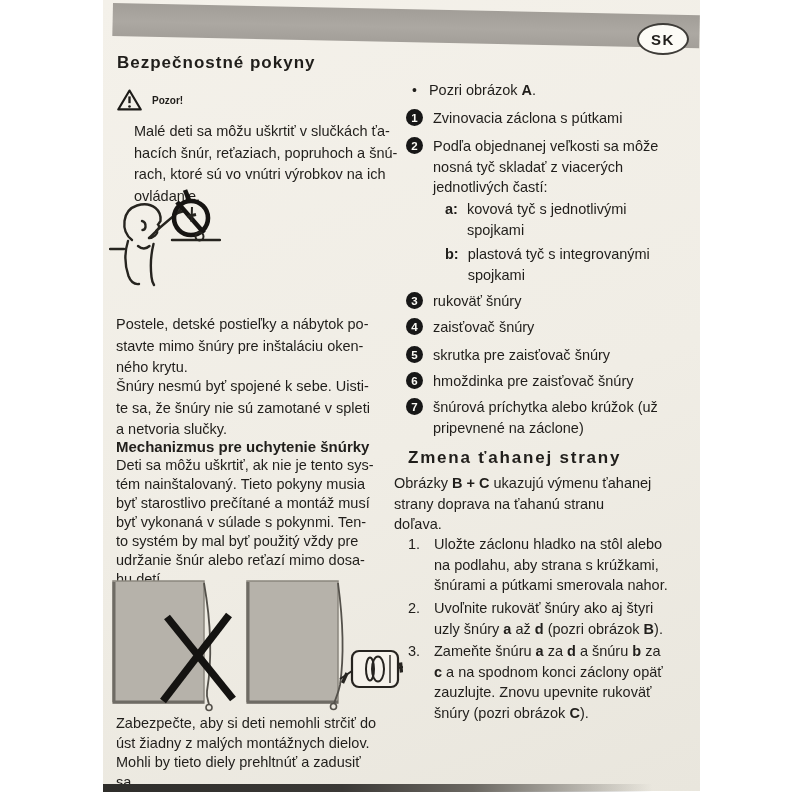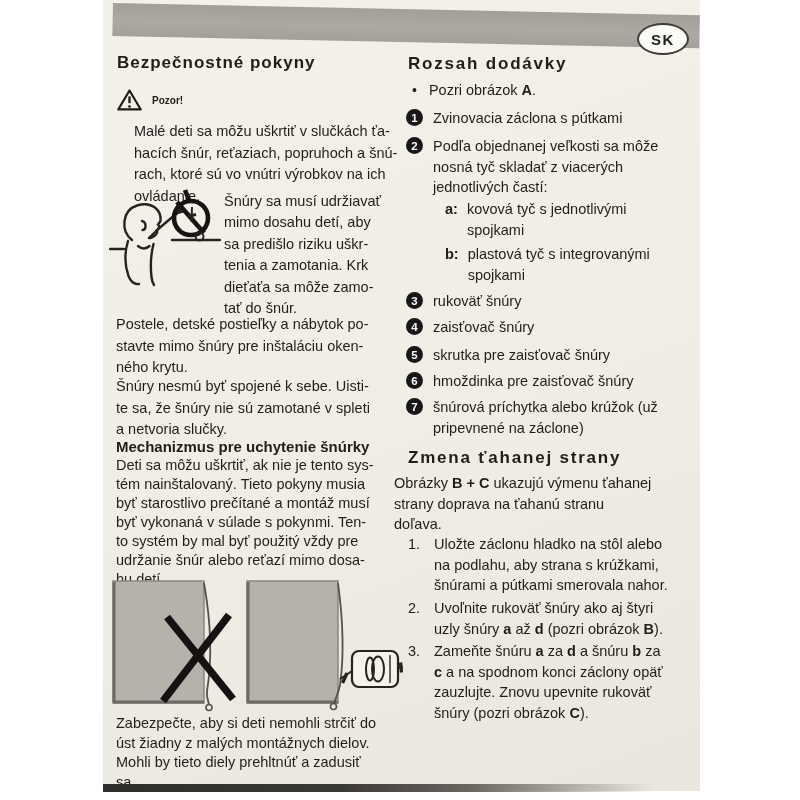--- a/index.html
+++ b/index.html
@@ -100,26 +100,20 @@
         <line x1="76" y1="2" x2="80" y2="12"></line>
       </g>
       <g fill="none" stroke="#26241f" stroke-width="2">
         <line x1="83" y1="19" x2="82.5" y2="34"></line>
         <line x1="78.5" y1="28.5" x2="87" y2="26.5" stroke-width="3"></line>
         <circle cx="90.5" cy="48.5" r="4"></circle>
       </g>
     </svg>
   </div>
 
-  <p class="abs note-txt lh" style="left:121px;top:191px;width:180px;margin:0;">Šnúry sa musí udržiavať
-mimo dosahu detí, aby
-sa predišlo riziku uškr-
-tenia a zamotania. Krk
-dieťaťa sa môže zamo-
-tať do šnúr.</p>
 
   <p class="abs body-txt lh" style="left:13px;top:376px;width:294px;margin:0;">Šnúry nesmú byť spojené k sebe. Uisti-
 te sa, že šnúry nie sú zamotané v spleti
 a netvoria slučky.</p>
 
   <p class="abs body-txt lh" style="left:13px;top:314px;width:294px;margin:0;">Postele, detské postieľky a nábytok po-
 stavte mimo šnúry pre inštaláciu oken-
 ného krytu.</p>
 
   <h2 class="abs mech-title" style="left:13px;top:438px;">Mechanizmus pre uchytenie šnúrky</h2>
@@ -158,21 +152,20 @@
       <line x1="289" y1="93" x2="294" y2="92" stroke="#262420" stroke-width="2"></line>
       <line x1="291.5" y1="87.5" x2="292.5" y2="97.5" stroke="#262420" stroke-width="3.4"></line>
     </svg>
   </div>
 
   <p class="abs body-txt lh tight2" style="left:13px;top:714px;width:294px;margin:0;">Zabezpečte, aby si deti nemohli strčiť do
 úst žiadny z malých montážnych dielov.
 Mohli by tieto diely prehltnúť a zadusiť
 sa.</p>
 
-  <h1 class="abs col-title spread" style="left:305px;top:54px;">Rozsah dodávky</h1>
 
   <div class="abs" style="left:309px;top:80px;display:flex;gap:12px;">
     <span class="bullet-dot">•</span>
     <span class="r-text lh"><span>Pozri obrázok </span><span style="font-weight: bold;">A</span><span>.</span></span>
   </div>
 
   <div class="r-item" style="left:303px;top:108px;">
     <span class="num-circle">1</span>
     <span class="r-text lh">Zvinovacia záclona s pútkami</span>
   </div>

